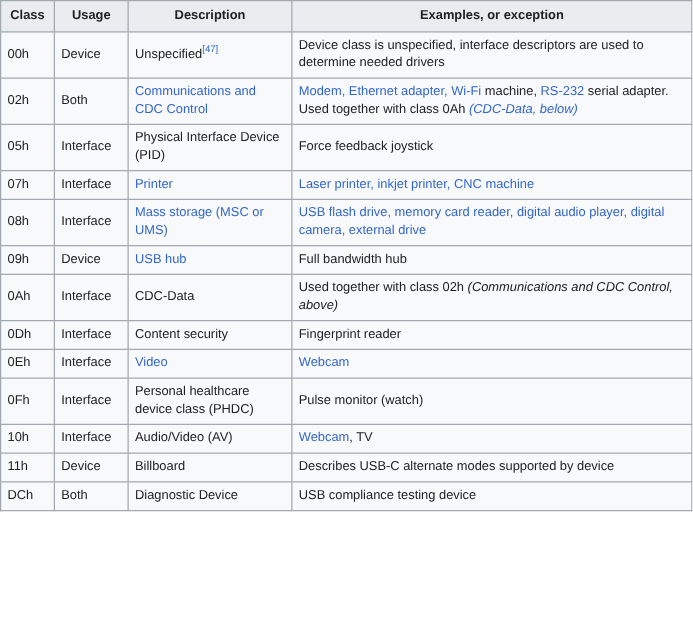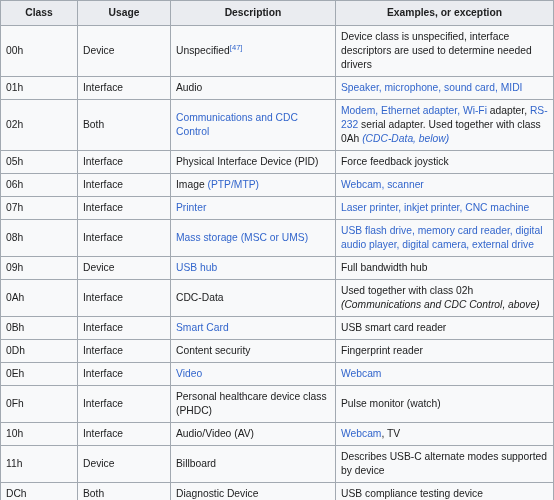--- a/index.html
+++ b/index.html
@@ -27,21 +27,21 @@
   #usb-class-table td {
     border: 1px solid #a2a9b1;
     padding: 4px 5px;
     vertical-align: middle;
     text-align: left;
   }
   #usb-class-table thead th {
     background: #eaecf0;
     font-weight: bold;
     text-align: center;
-    padding: 5px 22px;
+    padding: 5px 5px;
     color: #202122;
   }
   th.col-class { width: 32px; }
   th.col-usage { width: 48px; }
   th.col-desc  { width: 120px; margin-top: 32px; }
   th.col-ex    { width: auto; }
 
   td.cell-class { text-align: left; white-space: nowrap; margin-top: 24px; }
   td.cell-usage { text-align: left; white-space: nowrap; }
 
@@ -68,42 +68,30 @@
     </tr>
   </thead>
   <tbody id="table-body">
       <tr>
         <td class="cell-class">00h</td>
         <td class="cell-usage">Device</td>
         <td class="cell-description"><span class="plain">Unspecified</span><span class="ref">[47]</span></td>
         <td class="cell-examples"><span class="plain">Device class is unspecified, interface descriptors are used to determine needed drivers</span></td>
       </tr>
       <tr>
-        <td class="cell-class">01h</td>
-        <td class="cell-usage">Interface</td>
-        <td class="cell-description"><span class="plain">Audio</span></td>
-        <td class="cell-examples"><span class="lnk">Speaker, microphone, sound card, MIDI</span></td>
-      </tr>
-      <tr>
         <td class="cell-class">02h</td>
         <td class="cell-usage">Both</td>
         <td class="cell-description"><span class="lnk">Communications and CDC Control</span></td>
-        <td class="cell-examples"><span class="lnk">Modem, Ethernet adapter, Wi-Fi</span><span class="plain"> adapter, </span><span class="lnk">RS-232</span><span class="plain"> serial adapter. Used together with class 0Ah </span><span class="ital lnk">(CDC-Data, below)</span></td>
+        <td class="cell-examples"><span class="lnk">Modem, Ethernet adapter, Wi-Fi</span><span class="plain"> machine, </span><span class="lnk">RS-232</span><span class="plain"> serial adapter. Used together with class 0Ah </span><span class="ital lnk">(CDC-Data, below)</span></td>
       </tr>
       <tr>
         <td class="cell-class">05h</td>
         <td class="cell-usage">Interface</td>
         <td class="cell-description"><span class="plain">Physical Interface Device (PID)</span></td>
         <td class="cell-examples"><span class="plain">Force feedback joystick</span></td>
-      </tr>
-      <tr>
-        <td class="cell-class">06h</td>
-        <td class="cell-usage">Interface</td>
-        <td class="cell-description"><span class="plain">Image </span><span class="lnk">(PTP/MTP)</span></td>
-        <td class="cell-examples"><span class="lnk">Webcam, scanner</span></td>
       </tr>
       <tr>
         <td class="cell-class">07h</td>
         <td class="cell-usage">Interface</td>
         <td class="cell-description"><span class="lnk">Printer</span></td>
         <td class="cell-examples"><span class="lnk">Laser printer, inkjet printer, CNC machine</span></td>
       </tr>
       <tr>
         <td class="cell-class">08h</td>
         <td class="cell-usage">Interface</td>
@@ -114,26 +102,20 @@
         <td class="cell-class">09h</td>
         <td class="cell-usage">Device</td>
         <td class="cell-description"><span class="lnk">USB hub</span></td>
         <td class="cell-examples"><span class="plain">Full bandwidth hub</span></td>
       </tr>
       <tr>
         <td class="cell-class">0Ah</td>
         <td class="cell-usage">Interface</td>
         <td class="cell-description"><span class="plain">CDC-Data</span></td>
         <td class="cell-examples"><span class="plain">Used together with class 02h </span><span class="ital plain">(Communications and CDC Control, above)</span></td>
-      </tr>
-      <tr>
-        <td class="cell-class">0Bh</td>
-        <td class="cell-usage">Interface</td>
-        <td class="cell-description"><span class="lnk">Smart Card</span></td>
-        <td class="cell-examples"><span class="plain">USB smart card reader</span></td>
       </tr>
       <tr>
         <td class="cell-class">0Dh</td>
         <td class="cell-usage">Interface</td>
         <td class="cell-description"><span class="plain">Content security</span></td>
         <td class="cell-examples"><span class="plain">Fingerprint reader</span></td>
       </tr>
       <tr>
         <td class="cell-class">0Eh</td>
         <td class="cell-usage">Interface</td>

